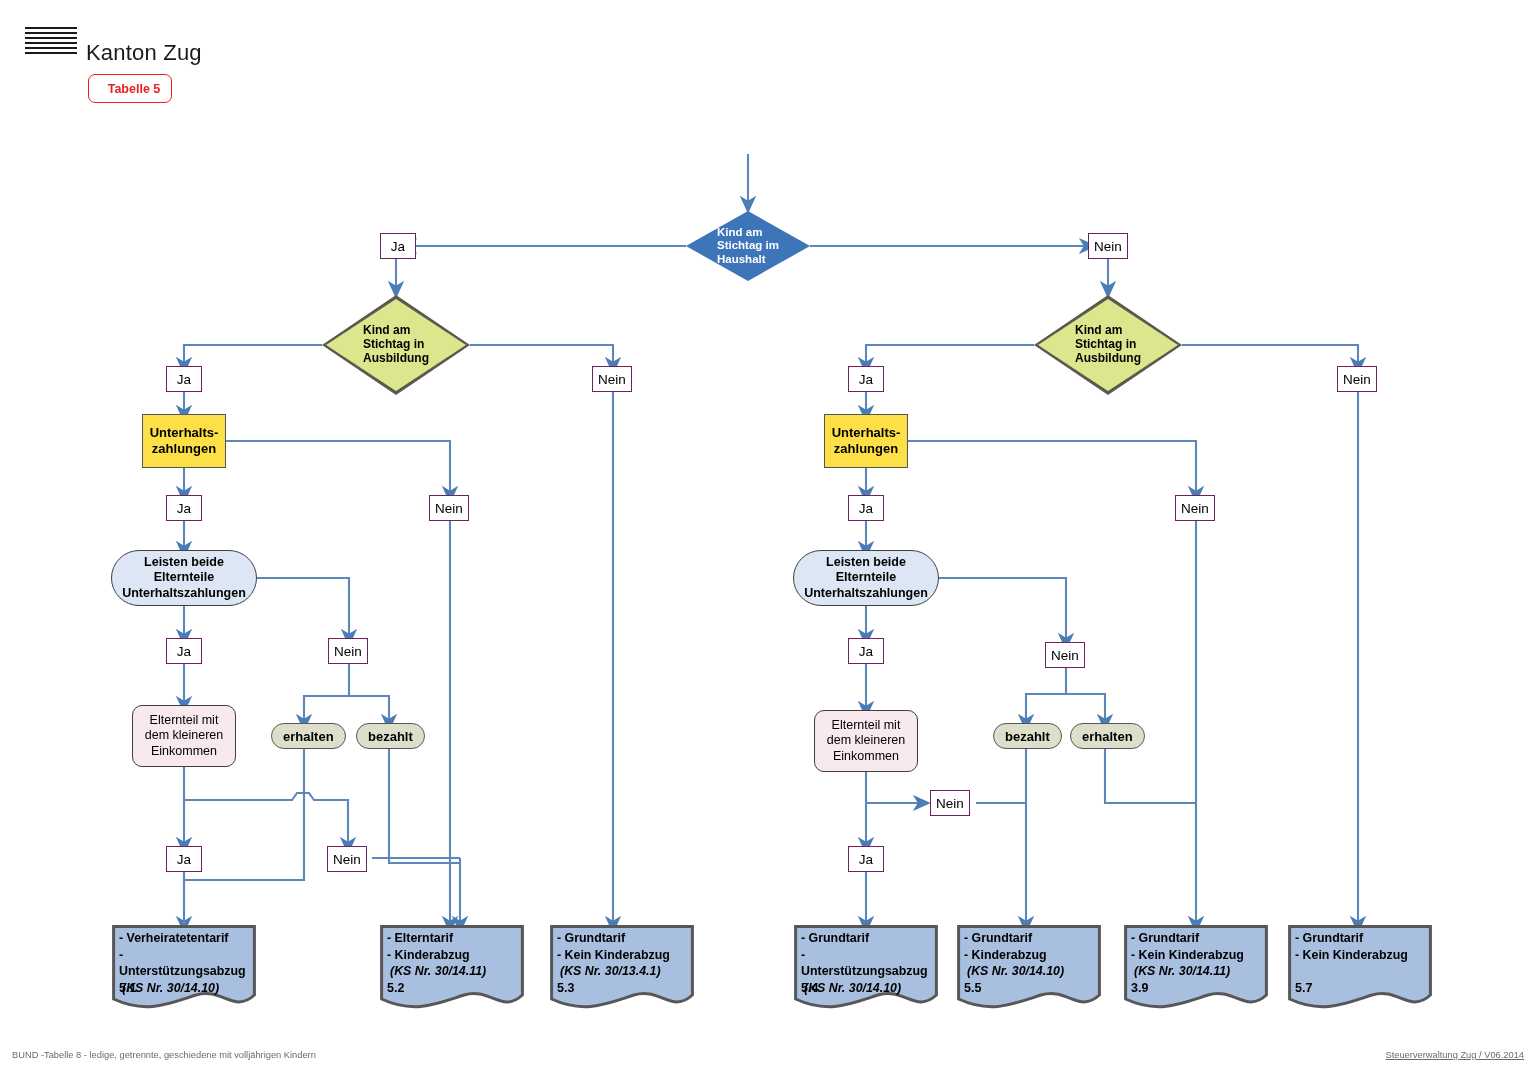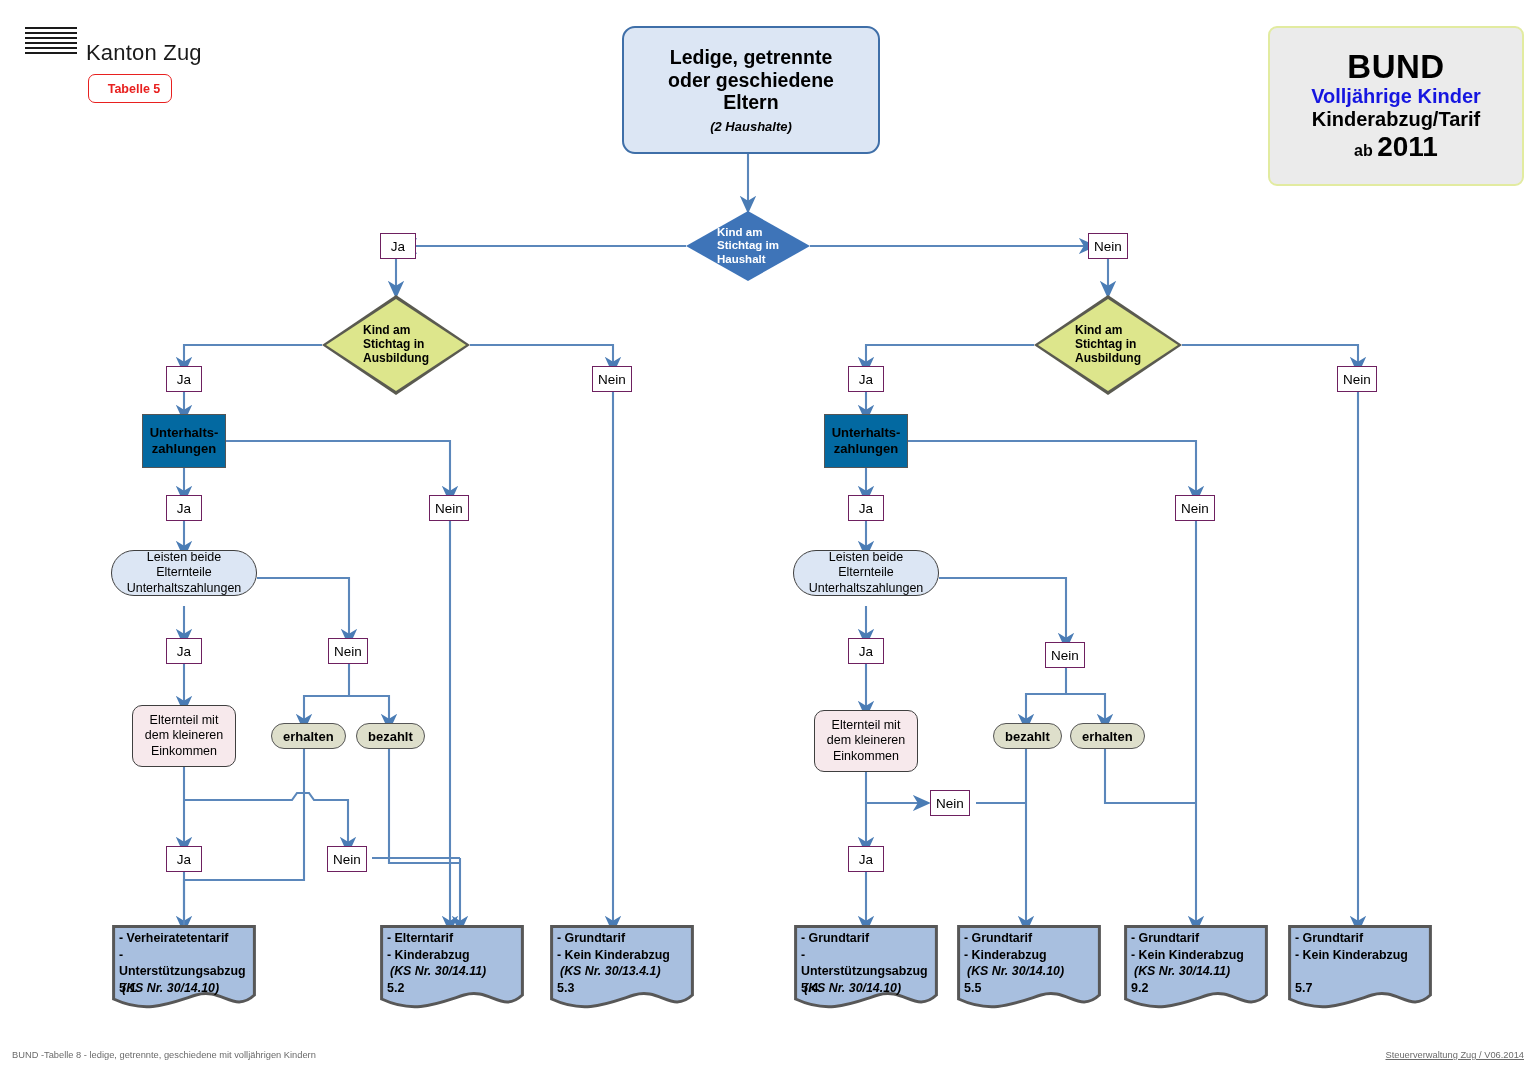--- a/index.html
+++ b/index.html
@@ -45,26 +45,26 @@
       clip-path:polygon(50% 0,100% 50%,50% 100%,0 50%);}
   .dmd-green .dtxt{color:#000;font-size:12px;}
   .dmd-green.g1{left:322px;top:295px;}
   .dmd-green.g2{left:1034px;top:295px;}
 
   
   .yn{height:26px;min-width:36px;background:#ffffff;border:1.4px solid #6e2060;display:flex;align-items:center;
       justify-content:center;font-size:13.5px;color:#000;padding:0 5px;}
 
   
-  .proc{width:84px;height:54px;background:#0369a1;border:1.8px solid #555;display:flex;align-items:center;
+  .proc{width:84px;height:54px;background:#fde047;border:1.8px solid #555;display:flex;align-items:center;
         justify-content:center;text-align:center;font-size:13px;font-weight:bold;color:#000;line-height:1.2;}
 
   
-  .term{width:146px;height:46px;background:#dce6f4;border:1.4px solid #3f3f3f;border-radius:28px;
-        display:flex;align-items:center;justify-content:center;text-align:center;font-size:12.5px;color:#000;line-height:1.22;}
+  .term{width:146px;height:56px;background:#dce6f4;border:1.4px solid #3f3f3f;border-radius:28px;
+        display:flex;align-items:center;justify-content:center;text-align:center;font-size:12.5px;color:#000;line-height:1.22;font-weight:bold;}
 
   
   .pink{width:104px;height:62px;background:#f7e9ec;border:1.5px solid #3f3f3f;border-radius:10px;
         display:flex;align-items:center;justify-content:center;text-align:center;font-size:12.5px;color:#000;line-height:1.22;}
 
   
   .pill{height:26px;background:#dedfcb;border:1.8px solid #555;border-radius:13px;display:flex;align-items:center;
         justify-content:center;font-size:13px;font-weight:bold;color:#000;padding:0 11px;}
 
   
@@ -183,36 +183,21 @@
     <i class="short"></i>
       <i></i>
       <i></i>
       <i></i>
       <i></i>
       <i></i>
   </div>
   <div class="kanton">Kanton Zug</div>
   <div class="tabelle">Tabelle 5</div>
 
-  <div class="bund">
-    <div class="l1">BUND</div>
-    <div class="l2">Volljährige Kinder</div>
-    <div class="l3">Kinderabzug/Tarif</div>
-    <div class="l4">
-      <span class="ab">ab</span>
-      <span class="yr">2011</span>
-    </div>
-  </div>
-
-  <div class="node startbox">
-    <div class="big">Ledige, getrennte</div>
-    <div class="big">oder geschiedene</div>
-    <div class="big">Eltern</div>
-    <div class="sub">(2 Haushalte)</div>
-  </div>
+
 
   <div class="node dmd dmd-blue">
     <div class="shape"></div>
     <div class="dtxt">
       <div>Kind am</div>
       <div>Stichtag im</div>
       <div>Haushalt</div>
     </div>
   </div>
 
@@ -365,21 +350,21 @@
 
   <div class="node doc" style="left:1124px;top:925px;">
     <svg class="paper" viewBox="0 0 144 86" preserveAspectRatio="none">
       <path d="M1.6,1.6 H142.4 V70 C122,89 110,62 84,70 C56,79 34,89 1.6,74 Z" fill="#a8bfdf" stroke="#575757" stroke-width="3"></path>
     </svg>
     <div class="inner">
       <div class="ln">- Grundtarif</div>
       <div class="ln">- Kein Kinderabzug</div>
       <div class="ks">(KS Nr. 30/14.11)</div>
     </div>
-    <div class="num">9.2</div>
+    <div class="num">3.9</div>
   </div>
 
   <div class="node doc" style="left:1288px;top:925px;">
     <svg class="paper" viewBox="0 0 144 86" preserveAspectRatio="none">
       <path d="M1.6,1.6 H142.4 V70 C122,89 110,62 84,70 C56,79 34,89 1.6,74 Z" fill="#a8bfdf" stroke="#575757" stroke-width="3"></path>
     </svg>
     <div class="inner">
       <div class="ln">- Grundtarif</div>
       <div class="ln">- Kein Kinderabzug</div>
       <div class="ks"></div>

